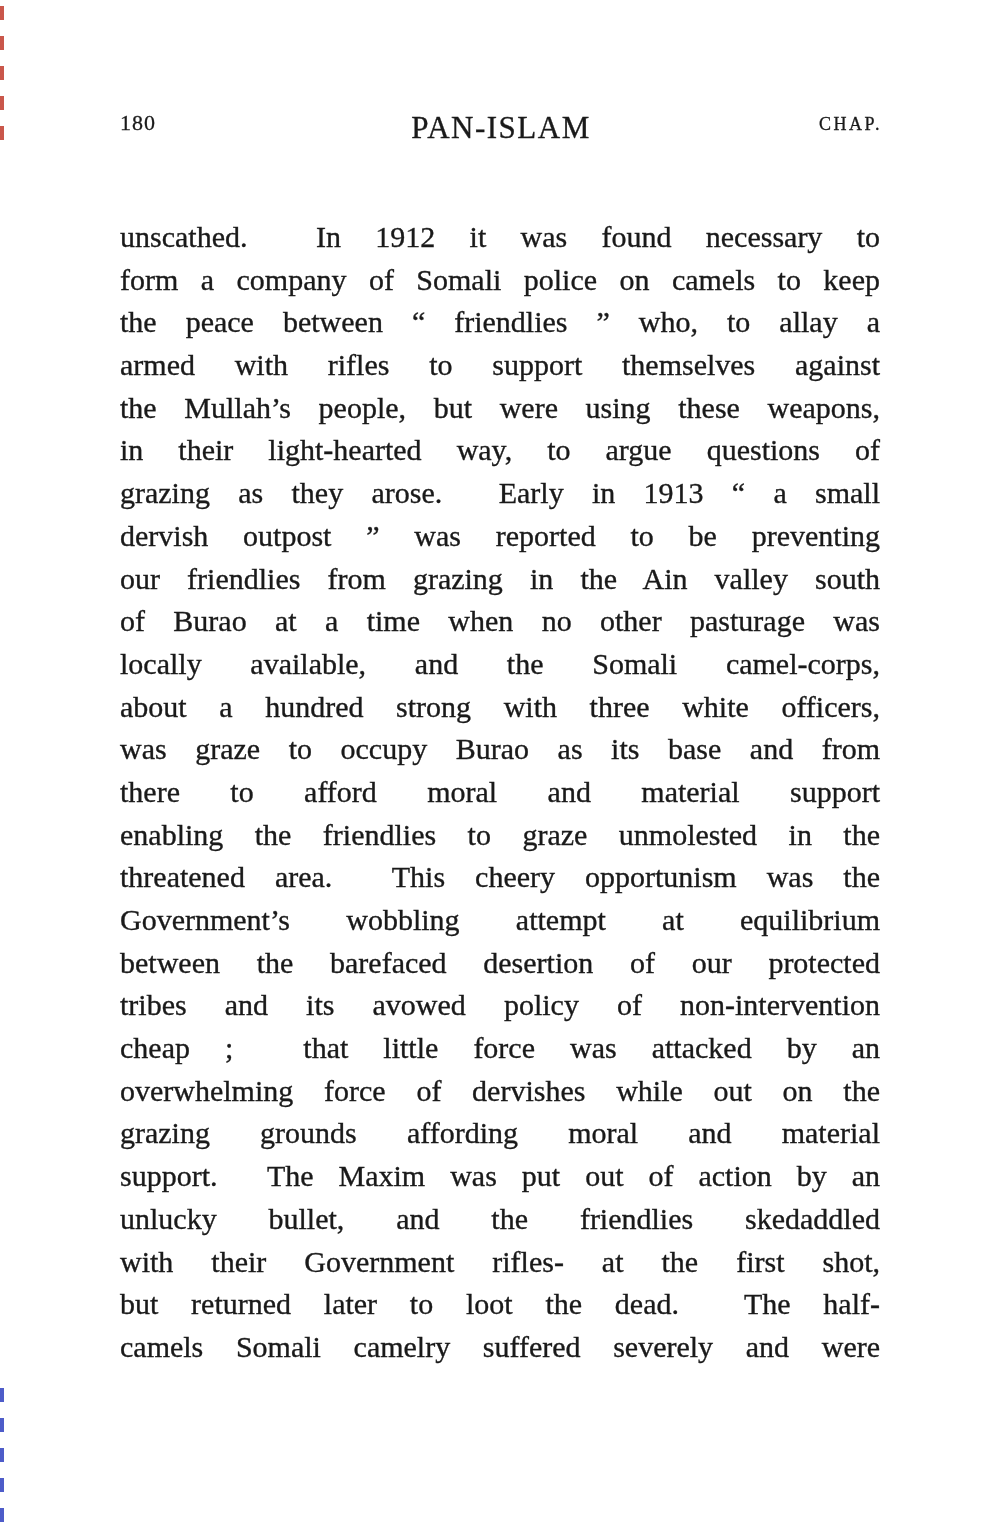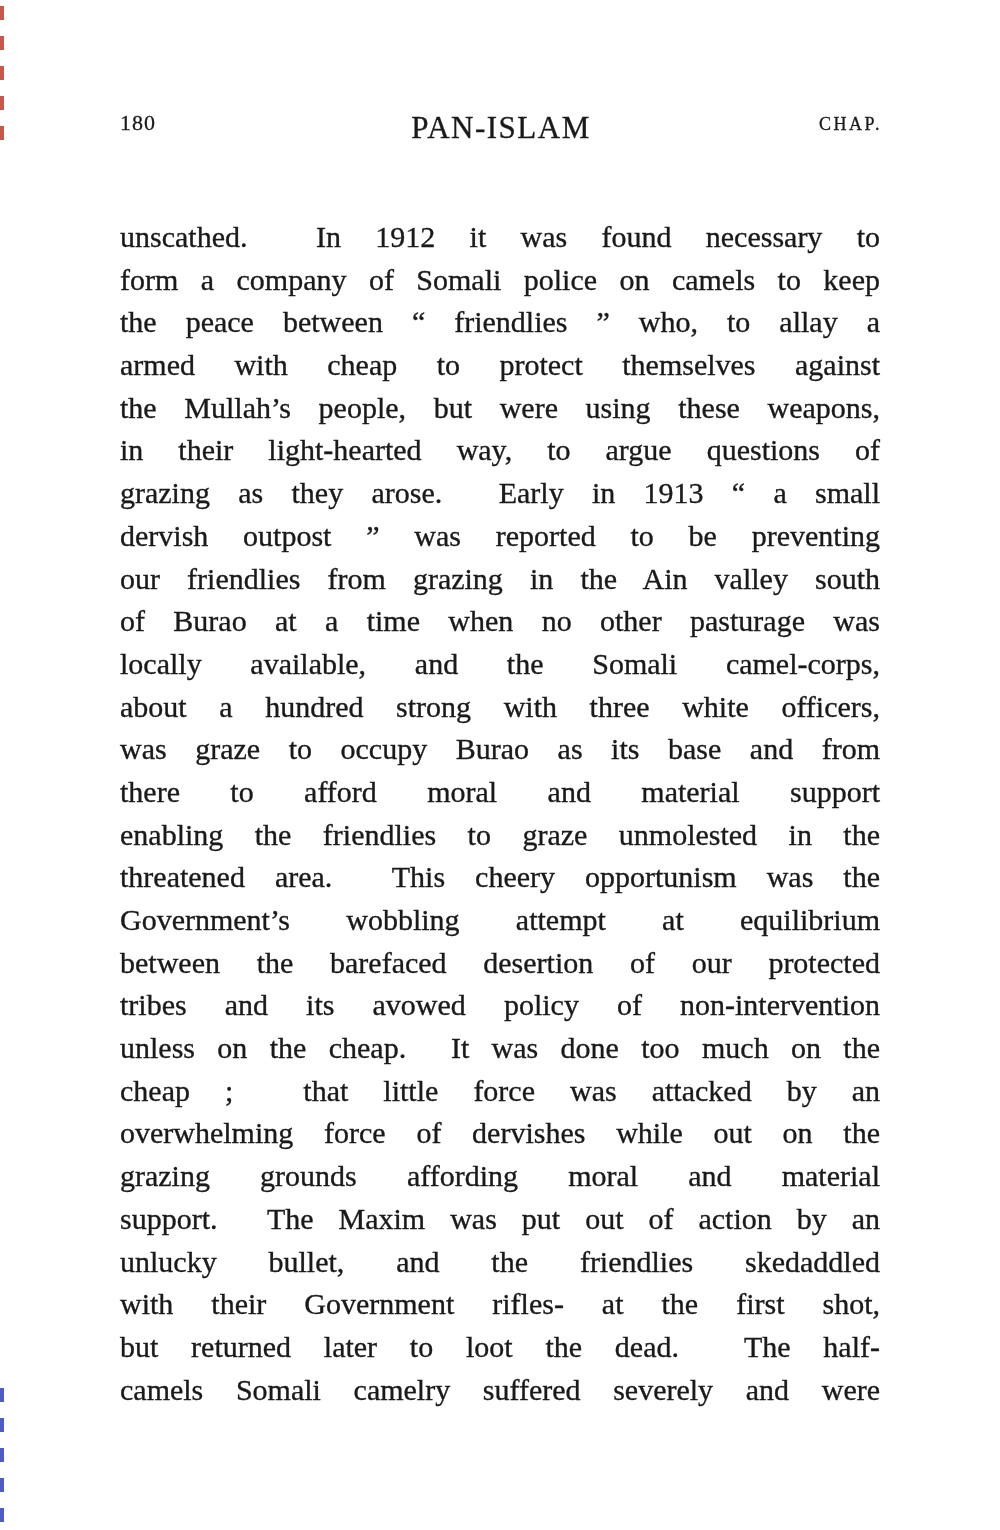--- a/index.html
+++ b/index.html
@@ -94,37 +94,36 @@
   <div class="header">
     <span class="pagenum">180</span>
     <span class="running-title">PAN-ISLAM</span>
     <span class="chap">CHAP.</span>
   </div>
 
   <div id="text-block" class="text">
       <div class="line">unscathed.&nbsp; In 1912 it was found necessary to</div>
       <div class="line">form a company of Somali police on camels to keep</div>
       <div class="line">the peace between “ friendlies ” who, to allay a</div>
-      <div class="line">armed with cheap to protect themselves against</div>
+      <div class="line">armed with rifles to support themselves against</div>
       <div class="line">the Mullah’s people, but were using these weapons,</div>
       <div class="line">in their light-hearted way, to argue questions of</div>
       <div class="line">grazing as they arose.&nbsp; Early in 1913 “ a small</div>
       <div class="line">dervish outpost ” was reported to be preventing</div>
       <div class="line">our friendlies from grazing in the Ain valley south</div>
       <div class="line">of Burao at a time when no other pasturage was</div>
       <div class="line">locally available, and the Somali camel-corps,</div>
       <div class="line">about a hundred strong with three white officers,</div>
       <div class="line">was graze to occupy Burao as its base and from</div>
       <div class="line">there to afford moral and material support</div>
       <div class="line">enabling the friendlies to graze unmolested in the</div>
       <div class="line">threatened area.&nbsp; This cheery opportunism was the</div>
       <div class="line">Government’s wobbling attempt at equilibrium</div>
       <div class="line">between the barefaced desertion of our protected</div>
       <div class="line">tribes and its avowed policy of non-intervention</div>
-      <div class="line">unless on the cheap.&nbsp; It was done too much on the</div>
       <div class="line">cheap ;&nbsp; that little force was attacked by an</div>
       <div class="line">overwhelming force of dervishes while out on the</div>
       <div class="line">grazing grounds affording moral and material</div>
       <div class="line">support.&nbsp; The Maxim was put out of action by an</div>
       <div class="line">unlucky bullet, and the friendlies skedaddled</div>
       <div class="line">with their Government rifles- at the first shot,</div>
       <div class="line">but returned later to loot the dead.&nbsp; The half-</div>
       <div class="line">camels Somali camelry suffered severely and were</div>
     </div>
 </div>

